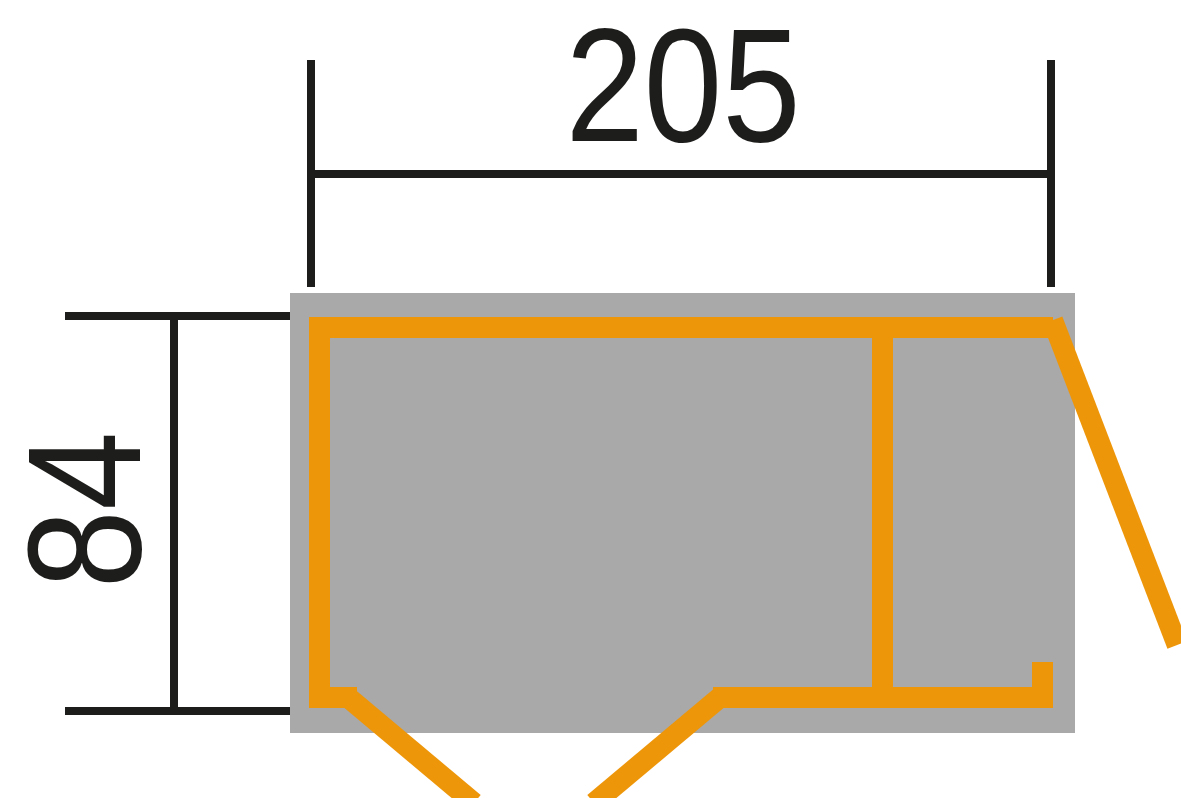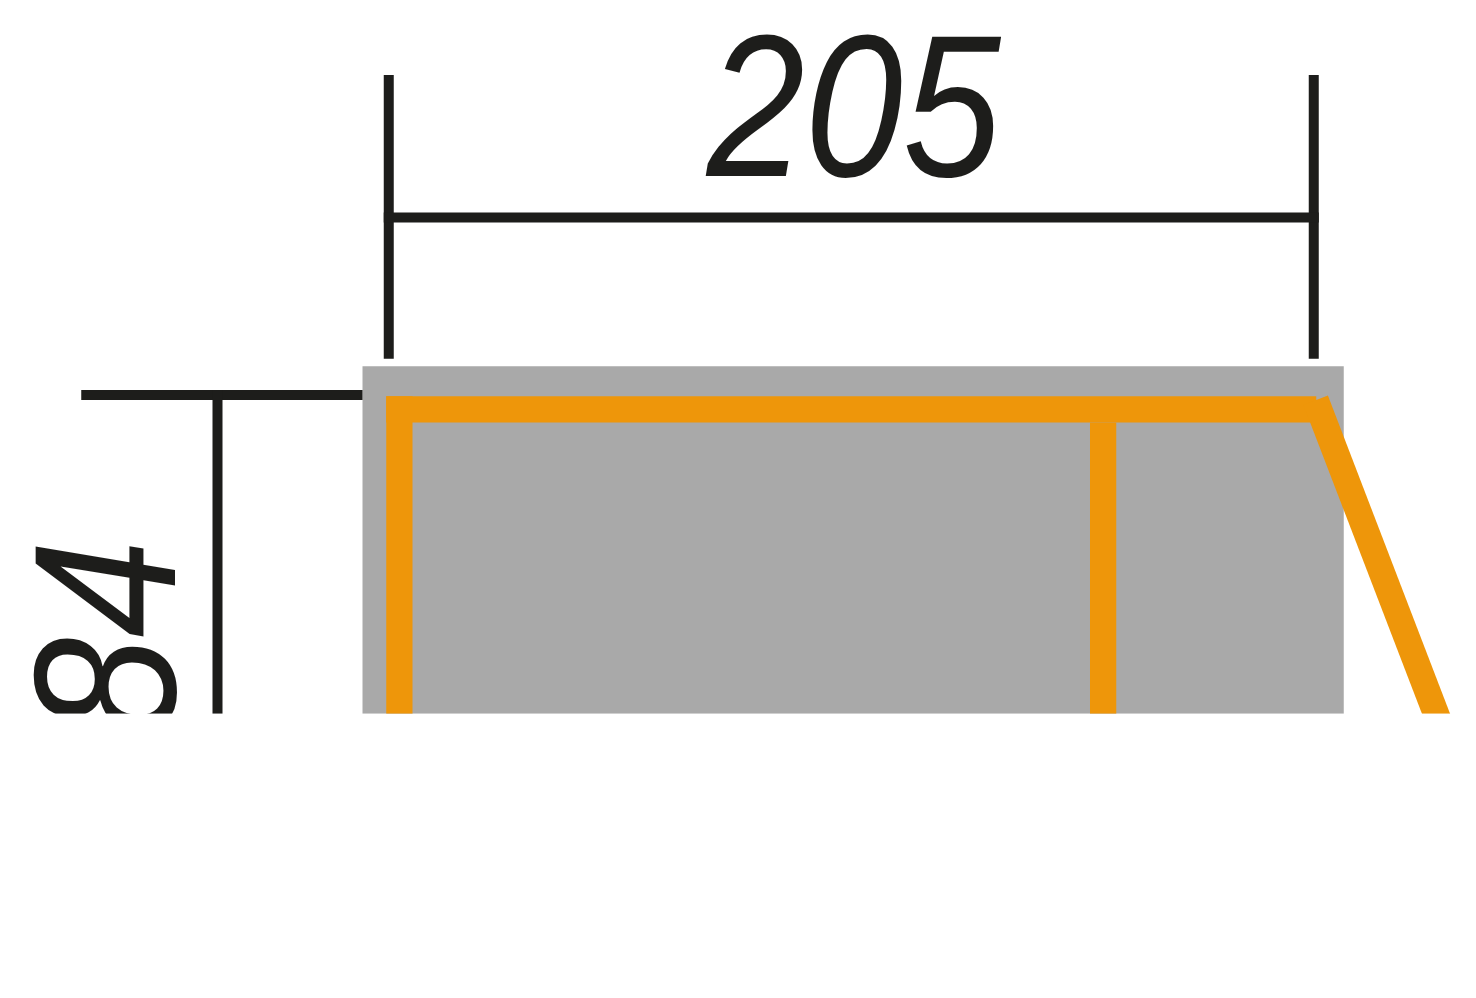--- a/index.html
+++ b/index.html
@@ -3,25 +3,24 @@
 <meta charset="utf-8">
 <style>
   html, body {
     margin: 0;
     padding: 0;
     background: var(--bg, #ffffff);
   }
   #stage {
     position: relative;
     width: 1181px;
-    height: 571px;
+    height: 798px;
     background: var(--bg, #ffffff);
     overflow: hidden;
     font-family: "Liberation Sans", sans-serif;
-    font-style: italic;
   }
   svg { display: block; }
   .floor { fill: var(--floor, #a9a9a9); }
   .wall  { fill: var(--wall, #ee960a); }
   .dim   { fill: var(--dim, #1d1d1b); }
   text.dim-label {
     font-family: "Liberation Sans", sans-serif;
     font-size: 162px;
     font-weight: 400;
     fill: var(--dim, #1d1d1b);

